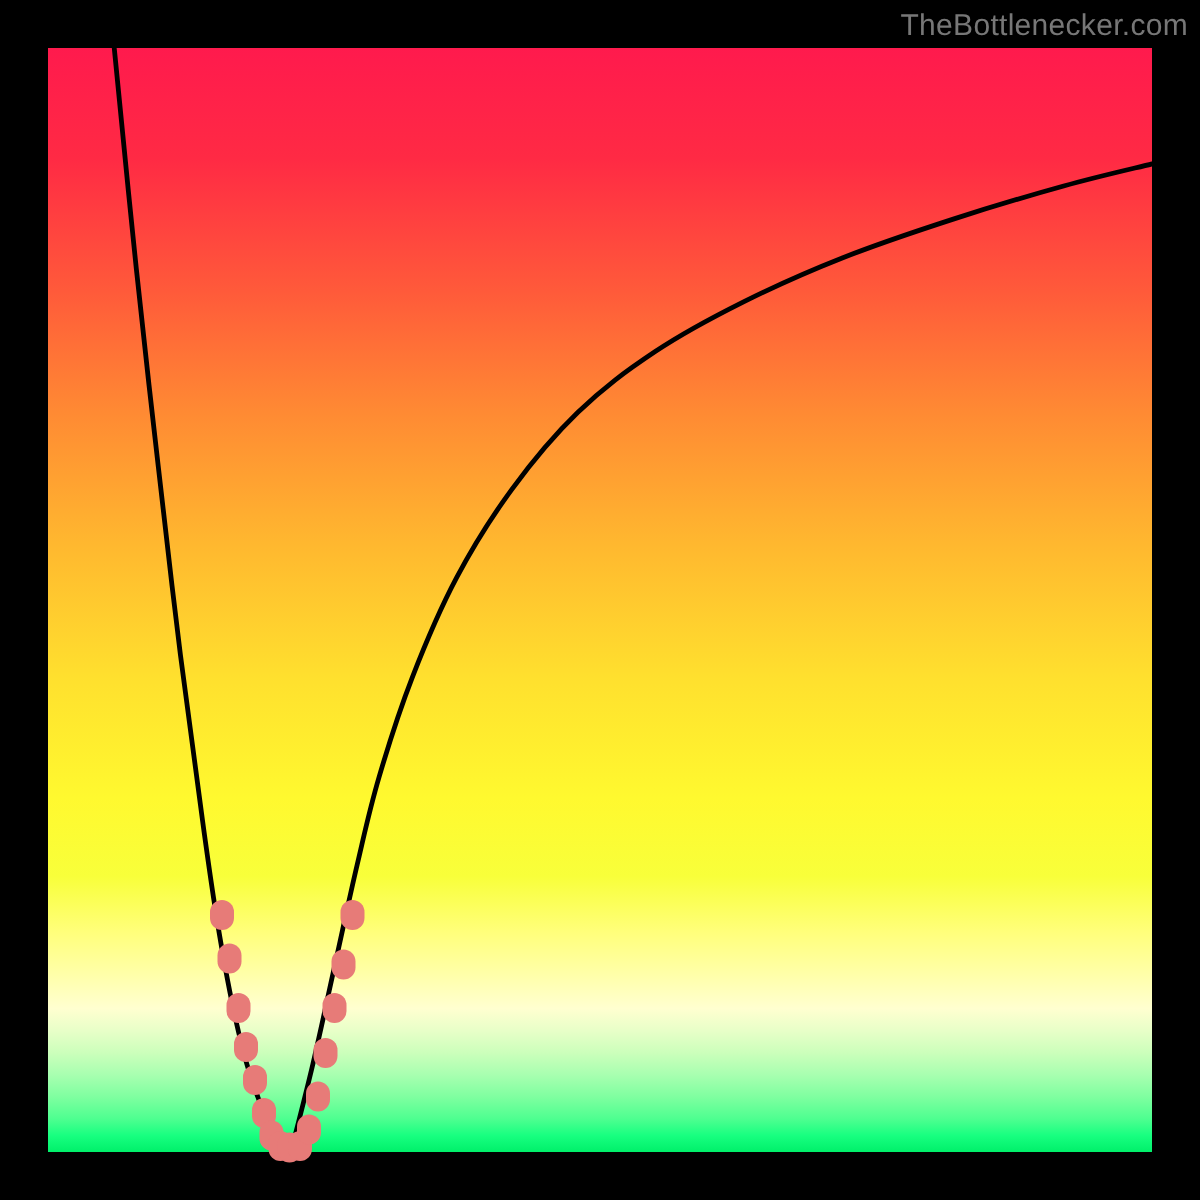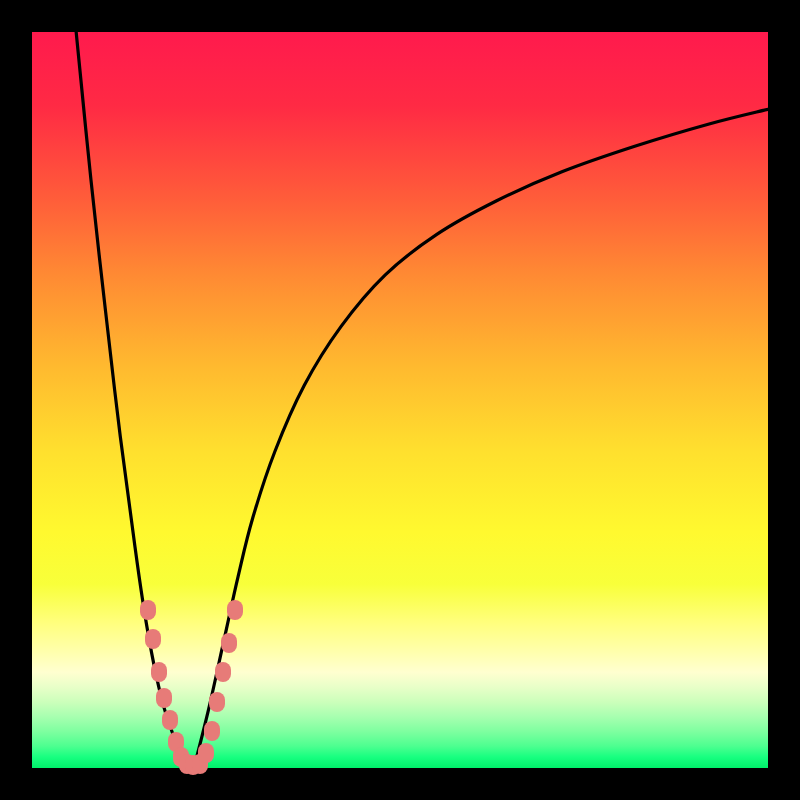--- a/index.html
+++ b/index.html
@@ -65,20 +65,21 @@
   .cluster-dot {
     position: absolute;
     background: #e77b78;
     border-radius: 10px;
   }
 </style>
 </head>
 <body>
 
 <div class="frame">
+  <div class="attrib">TheBottlenecker.com</div>
   <div class="plot">
     <svg class="curves" viewBox="0 0 736 736" preserveAspectRatio="none">
       <path id="left-path" fill="none" stroke="#000" stroke-width="3.2" stroke-linecap="round" d="M 44.16 0.00 C 46.81 26.50, 53.58 96.86, 58.88 147.20 C 64.18 197.54, 68.30 233.31, 73.60 279.68 C 78.90 326.05, 83.02 362.41, 88.32 404.80 C 93.62 447.19, 99.07 486.05, 103.04 515.20 C 107.01 544.35, 107.75 549.50, 110.40 566.72 C 113.05 583.94, 115.11 596.31, 117.76 610.88 C 120.41 625.45, 122.47 635.76, 125.12 647.68 C 127.77 659.60, 129.83 667.85, 132.48 677.12 C 135.13 686.39, 137.19 691.91, 139.84 699.20 C 142.49 706.49, 144.55 710.98, 147.20 717.60 C 149.85 724.22, 153.24 732.69, 154.56 736.00"></path>
       <path id="right-path" fill="none" stroke="#000" stroke-width="3.2" stroke-linecap="round" d="M 161.92 736.00 C 164.57 725.40, 171.34 699.64, 176.64 677.12 C 181.94 654.60, 186.06 634.73, 191.36 610.88 C 196.66 587.03, 200.78 567.16, 206.08 544.64 C 211.38 522.12, 214.18 508.28, 220.80 485.76 C 227.42 463.24, 233.61 443.37, 242.88 419.52 C 252.15 395.67, 260.40 375.80, 272.32 353.28 C 284.24 330.76, 294.55 314.27, 309.12 294.40 C 323.69 274.53, 336.06 259.44, 353.28 242.88 C 370.50 226.32, 384.93 215.65, 404.80 202.40 C 424.67 189.15, 441.16 180.54, 463.68 169.28 C 486.20 158.02, 504.75 149.78, 529.92 139.84 C 555.09 129.90, 577.02 122.69, 603.52 114.08 C 630.02 105.47, 653.27 98.62, 677.12 92.00 C 700.97 85.38, 725.40 79.93, 736.00 77.28"></path>
     </svg>
     <div id="cluster">
         <div class="cluster-dot" style="left: 107.552px; top: 567.76px; width: 16px; height: 20px;"></div>
         <div class="cluster-dot" style="left: 113.44px; top: 597.2px; width: 16px; height: 20px;"></div>
         <div class="cluster-dot" style="left: 119.328px; top: 630.32px; width: 16px; height: 20px;"></div>
         <div class="cluster-dot" style="left: 124.48px; top: 656.08px; width: 16px; height: 20px;"></div>

